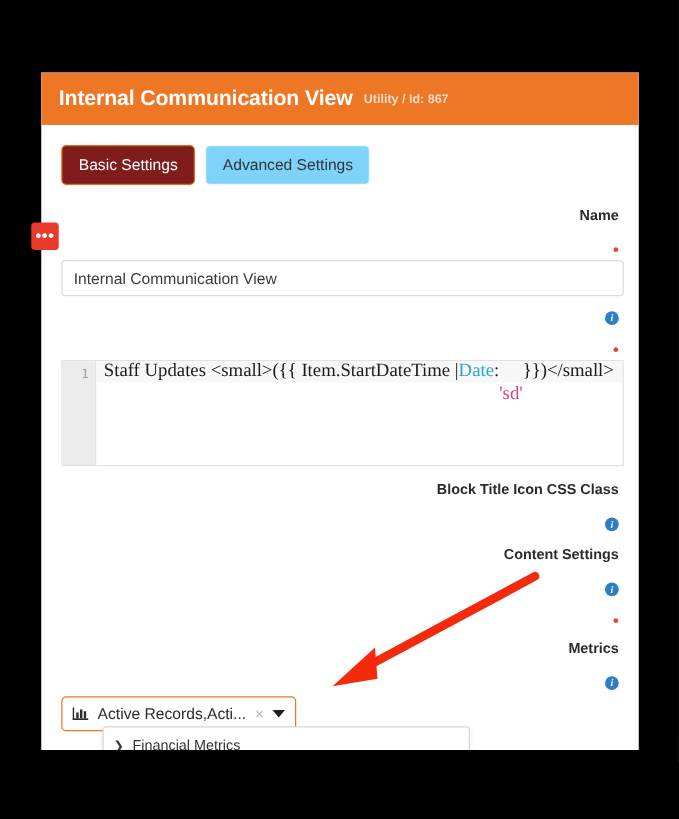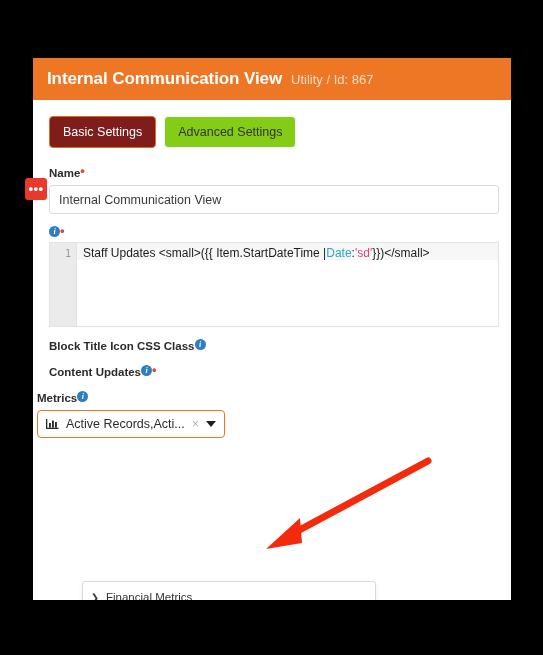--- a/index.html
+++ b/index.html
@@ -35,22 +35,22 @@
   }
   .card-title {
     color: #ffffff;
     font-size: 17px;
     font-weight: bold;
     letter-spacing: -0.1px;
     white-space: nowrap;
   }
   .card-subtitle {
     color: #fbdcc4;
-    font-size: 13px;
-    font-weight: normal;
+    font-size: 10px;
+    font-weight: bold;
     margin-left: 9px;
     white-space: nowrap;
   }
 
   
   .card-body {
     position: relative;
     padding: 16px 0 0 0;
   }
 
@@ -69,36 +69,37 @@
     cursor: pointer;
     white-space: nowrap;
     font-family: "Liberation Sans", sans-serif;
   }
   .tab-btn.active {
     background: #7f1d1d;
     border-color: #e06a18;
     color: #ffffff;
   }
   .tab-btn.inactive {
-    background: #84cc16;
+    background: #7dd3fc;
     border-color: #f4f4f4;
     color: #333333;
   }
 
   
   .field { padding: 0 16px; margin-bottom: 12px; }
   .field-label {
     font-size: 11.5px;
     font-weight: bold;
     color: #2b2b2b;
     margin-bottom: 5px;
     display: flex;
-    align-items: flex-start;
-    gap: 0;
+    align-items: flex-end;
+    gap: 15px;
     line-height: 14px;
+    flex-direction: column;
   }
   .info-icon {
     display: inline-block;
     width: 11px; height: 11px;
     border-radius: 50%;
     background: #2e7ec4;
     color: #ffffff;
     font-size: 8px;
     font-weight: bold;
     line-height: 11px;
@@ -151,44 +152,45 @@
     text-align: right;
     padding: 4px 5px 0 0;
     line-height: 14px;
   }
   .code-line {
     position: absolute;
     left: 27px; right: 0; top: 0;
     height: 17px;
     background: #f7f7f7;
     display: flex;
-    align-items: flex-end;
+    align-items: center;
     padding-left: 6px;
-    font-family: Liberation Sans, sans-serif;
-    font-size: 12px;
+    font-family: Liberation Serif, serif;
+    font-size: 15px;
     white-space: nowrap;
     color: #1b1b1b;
   }
   .tok-plain  { color: #1b1b1b; }
   .tok-filter { color: #2aa7c4; }
   .tok-string { color: #e0407a; margin-top: 35px; }
 
   
-  .metrics-field { padding: 0 4px; }
+  .metrics-field { padding: 0 16px; }
   .metrics-select {
     display: inline-flex;
     align-items: center;
     gap: 7px;
     width: 188px;
     height: 28px;
     box-sizing: border-box;
     border: 1px solid #ee7725;
     border-radius: 4px;
     background: #ffffff;
     padding: 0 8px;
+    text-align: center;
   }
   .metrics-value {
     font-size: 12.5px;
     color: #2b2b2b;
     white-space: nowrap;
     overflow: hidden;
     flex: 1;
   }
   .metrics-clear {
     color: #b4b4b4;
@@ -324,21 +326,21 @@
 
       <div class="field">
         <div class="field-label">
           <span>Block Title Icon CSS Class</span>
           <span class="info-icon">i</span>
         </div>
       </div>
 
       <div class="field">
         <div class="field-label">
-          <span>Content Updates</span>
+          <span>Content Settings</span>
           <span class="info-icon">i</span>
           <span class="req-star">•</span>
         </div>
       </div>
 
       <div class="metrics-field">
         <div class="field-label">
           <span>Metrics</span>
           <span class="info-icon">i</span>
         </div>

